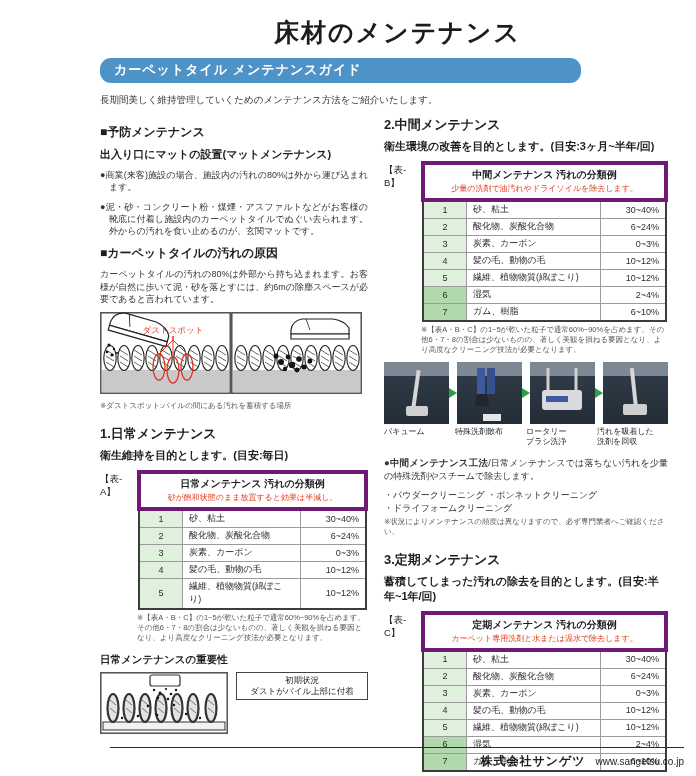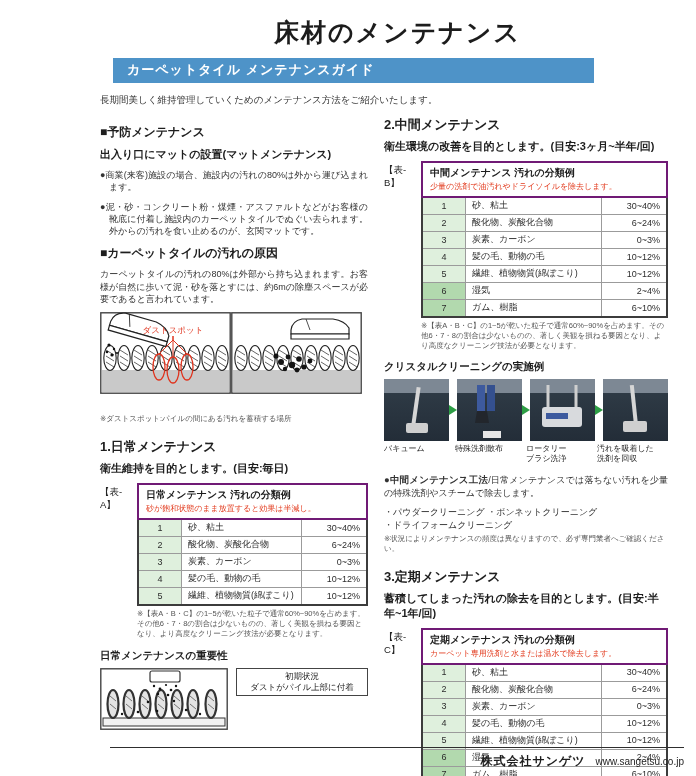--- a/index.html
+++ b/index.html
@@ -3,48 +3,48 @@
 <meta charset="utf-8">
 <style>
   html,body{margin:0;padding:0;}
   body{
     width:696px;height:776px;background:#ffffff;position:relative;overflow:hidden;
     font-family:"Liberation Sans","DejaVu Sans",sans-serif;color:#2b2b2b;
     -webkit-font-smoothing:antialiased;
   }
   .page{padding:14px 14px 0 100px;}
   .doc-title{font-size:25px;font-weight:bold;color:#1c1c1c;letter-spacing:2px;margin:2px 0 9px 13px;text-align:center;}
-  .band{margin-left:13px;width:467px;background:#4e93c8;color:#fff;font-weight:bold;
-        font-size:13px;padding:3px 0 4px 14px;letter-spacing:1px;}
+  .band{margin-left:0;width:467px;background:#4e93c8;color:#fff;font-weight:bold;
+        font-size:13px;padding:3px 0 4px 14px;letter-spacing:1px;border-radius:11px;}
   .intro{font-size:9.5px;margin:11px 0 9px 0;color:#333;}
   .cols{display:flex;gap:16px;}
   .col-l{width:268px;flex:none;}
   .col-r{width:284px;flex:none;}
 
   .h-block{font-size:12px;font-weight:bold;margin:8px 0 6px;color:#1e1e1e;}
   .h-sub{font-size:11px;font-weight:bold;margin:0 0 7px;color:#1e1e1e;}
   .h-num{font-size:13px;font-weight:bold;margin:14px 0 5px;color:#1e1e1e;}
   .h-small{font-size:10.5px;font-weight:bold;margin:10px 0 5px;color:#1e1e1e;}
   p.body{font-size:9px;line-height:12.3px;margin:0 0 7px;color:#333;text-align:justify;}
   p.bullet{padding-left:9px;text-indent:-9px;}
   .note-s{font-size:7.5px;color:#555;line-height:9.8px;margin:2px 0 8px;}
 
   .tbl-wrap{display:flex;margin:2px 0 3px;}
   .tbl-label{flex:none;width:37px;font-size:9.5px;color:#222;padding-top:3px;}
   table.cls{flex:1;border-collapse:collapse;border:2px solid #3c3c3c;background:#fff;}
-  table.cls th{border:2px solid #701a75;text-align:left;padding:3px 7px 4px;font-weight:normal;}
+  table.cls th{border:4px solid #701a75;text-align:center;padding:3px 7px 4px;font-weight:normal;}
   .tbl-title{font-size:10px;font-weight:bold;color:#1c1c1c;display:block;}
   .tbl-red{font-size:8px;color:#e23a1d;display:block;margin-top:1px;}
   table.cls td{border:1px solid #9b9b9b;font-size:9px;padding:1px 6px 2px;height:12.5px;color:#2d2d2d;}
   td.no{width:30px;text-align:center;}
   td.pct{width:52px;text-align:right;}
   .g1{background:#dff0dd;}
   .g2{background:#b2d9ae;}
 
-  .illus-pair{display:flex;margin:2px 0 20px;border-radius:24px;}
+  .illus-pair{display:flex;margin:2px 0 7px;border-radius:24px;}
   .diagram{display:flex;gap:8px;margin:2px 0 8px;align-items:flex-start;}
   .dgr-right{flex:1;}
   .dgr-box{border:1px solid #444;font-size:8.5px;line-height:11px;text-align:center;padding:2px 3px;color:#222;}
 
   .photo{position:relative;overflow:hidden;flex:none;}
   .floorblue{background:linear-gradient(180deg,#7d8894 0 22%,#2e3a45 22%,#232d38 100%);}
   .photo svg{position:absolute;inset:0;}
 
   .strip{display:flex;align-items:center;margin:2px 0 0;}
   .arr{width:0;height:0;border-top:5px solid transparent;border-bottom:5px solid transparent;
@@ -296,21 +296,20 @@
             <tr>
                 <td class="no g2">7</td>
                 <td>ガム、樹脂</td>
                 <td class="pct">6~10%</td>
               </tr>
           </tbody>
         </table>
       </div>
       <div class="note-s" style="margin-left:37px">※【表A・B・C】の1~5が乾いた粒子で通常60%~90%を占めます。その他6・7・8の割合は少ないものの、著しく美観を損ねる要因となり、より高度なクリーニング技法が必要となります。</div>
 
-      <div class="h-small">クリスタルクリーニングの実施例</div>
       <div class="strip">
         <div class="photo floorblue" style="width:65px;height:62px">
           <svg viewBox="0 0 65 62">
               <rect x="30" y="8" width="4" height="38" transform="rotate(8,32,27)" fill="#d6d6d6"></rect>
               <rect x="22" y="44" width="22" height="10" rx="2" fill="#cfcfcf"></rect>
             </svg>
         </div>
         <div class="arr"></div>
         <div class="photo floorblue" style="width:65px;height:62px">
           <svg viewBox="0 0 65 62">

